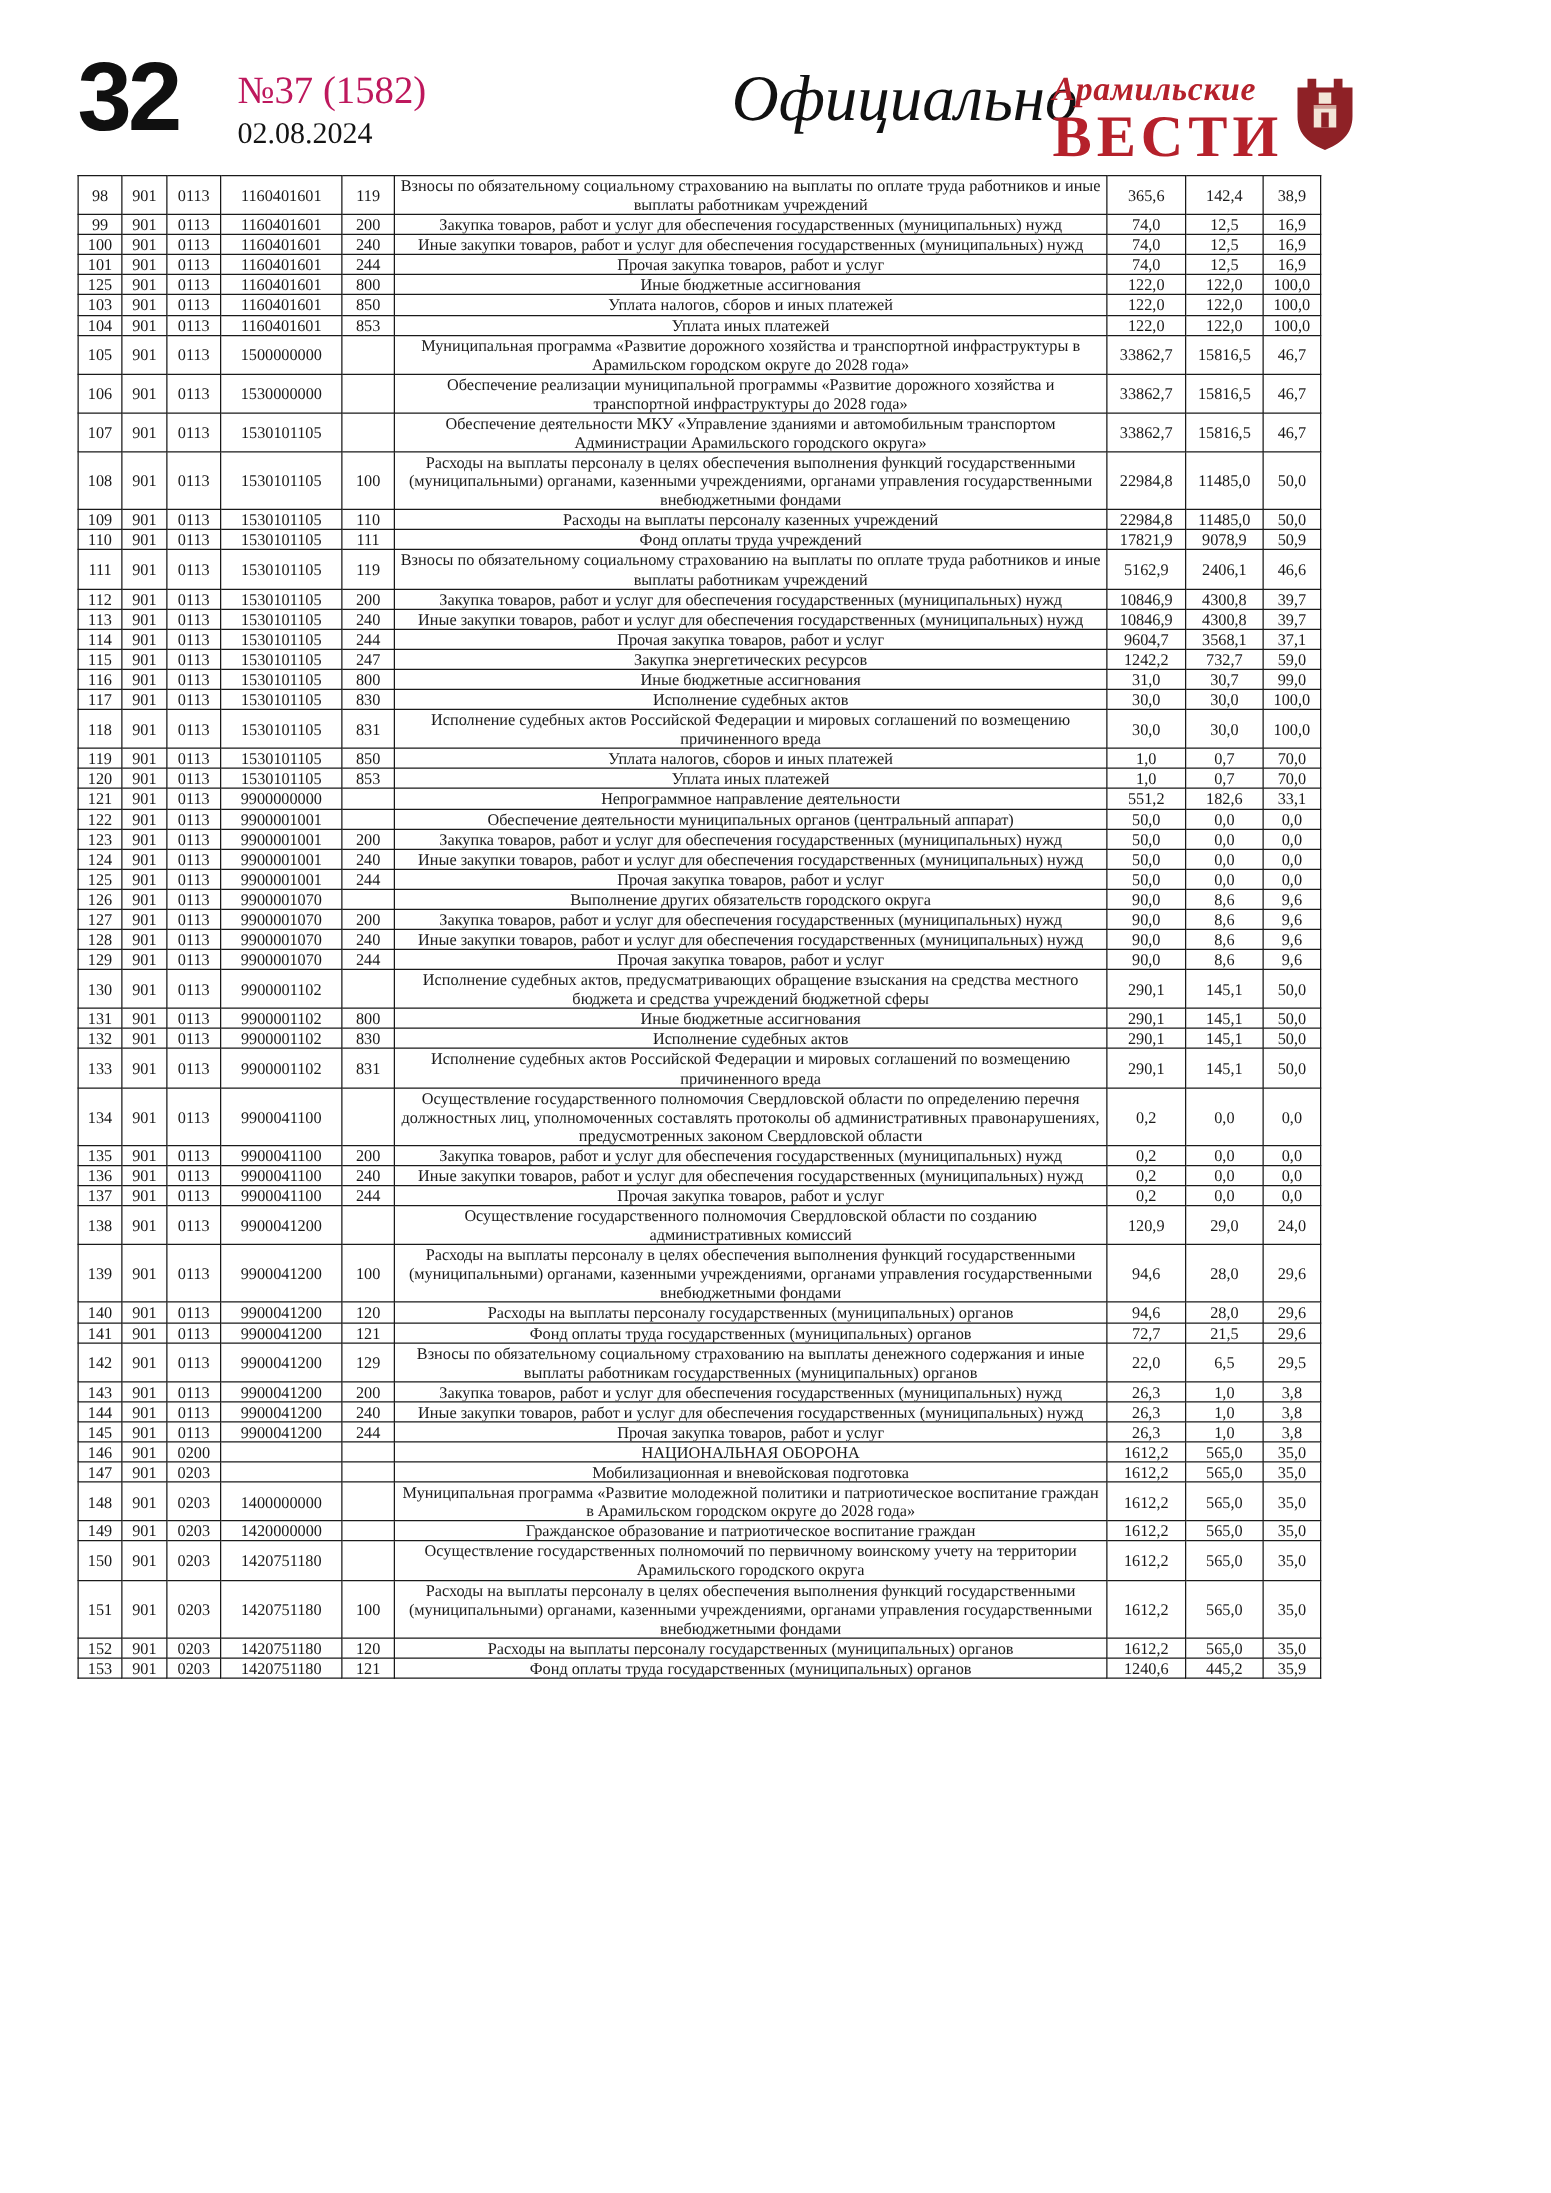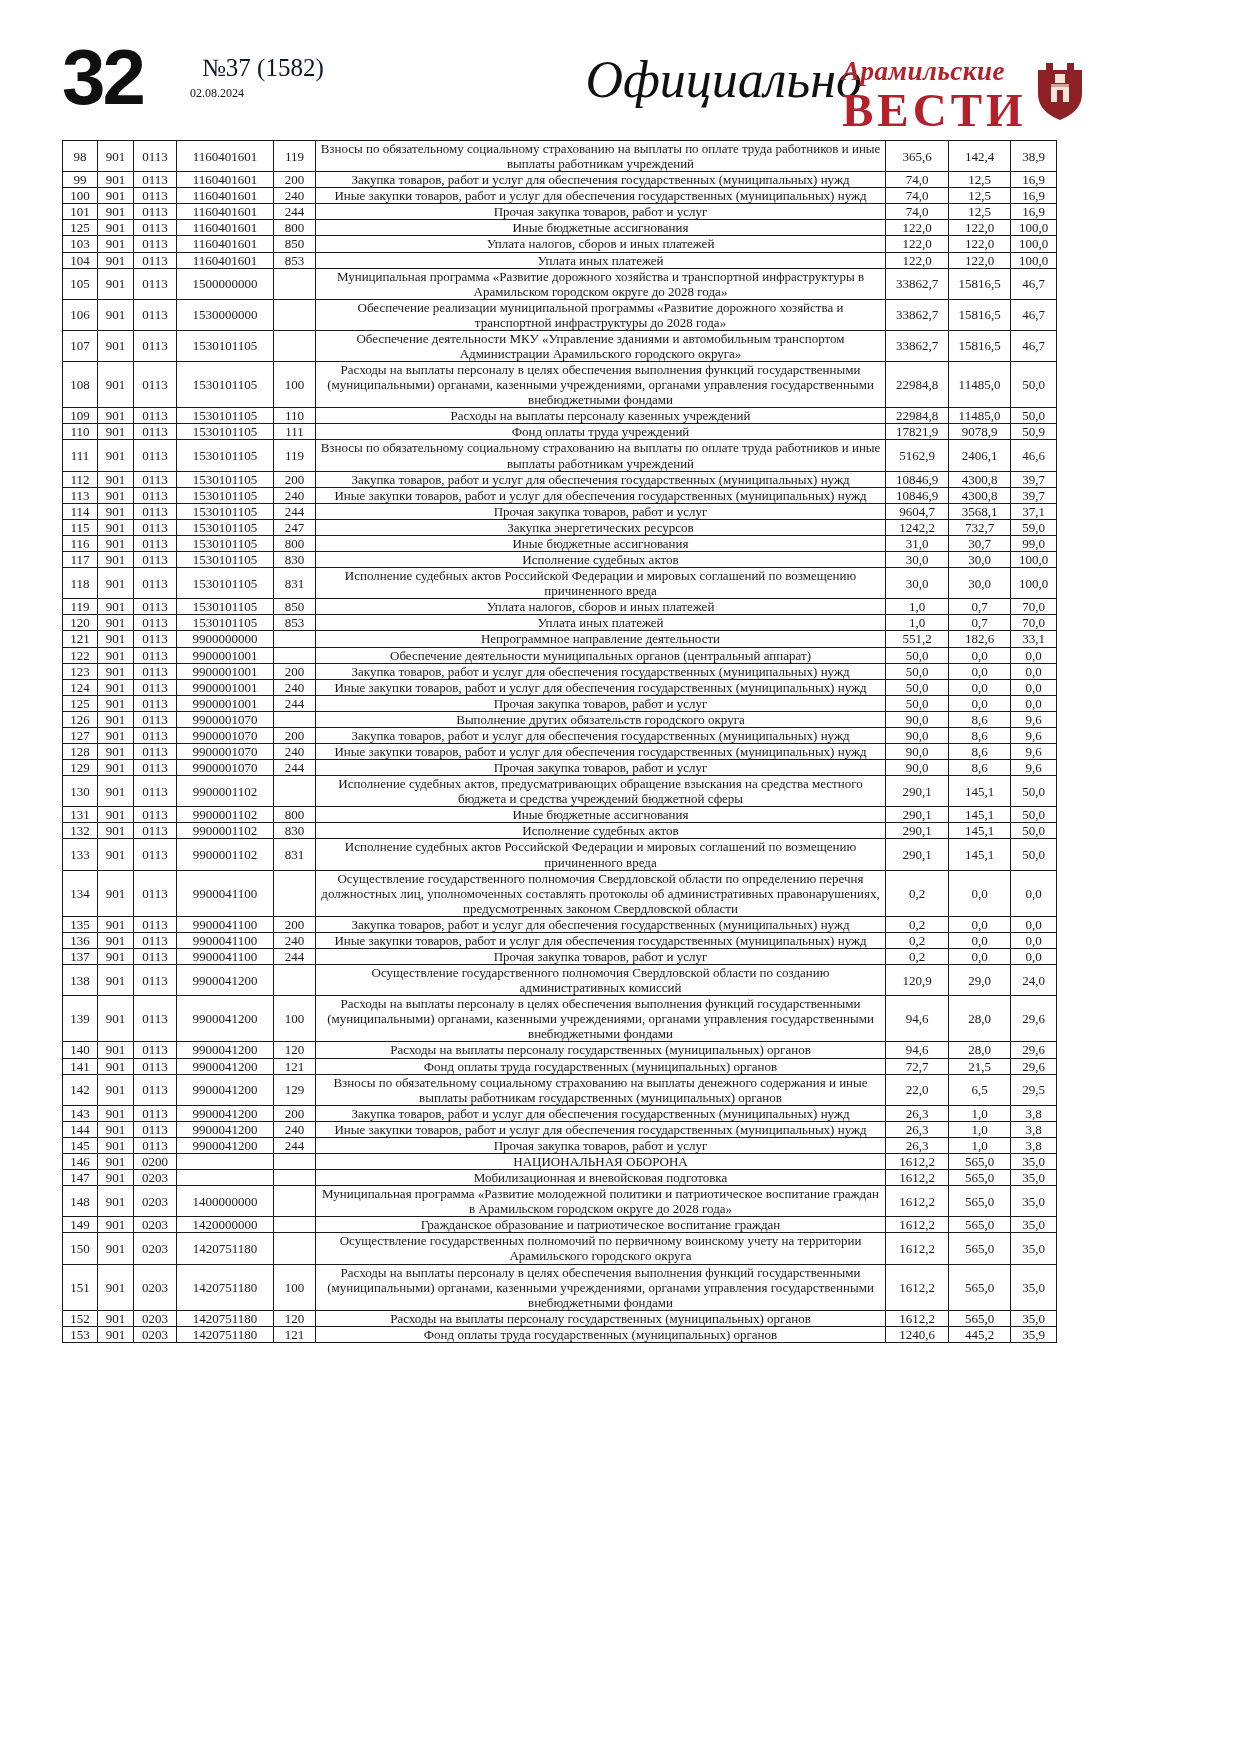--- a/index.html
+++ b/index.html
@@ -11,22 +11,22 @@
   .page { position:absolute; inset:0; background:#fff; }
 
   
   .header { position:absolute; top:40px; left:62px; width:1000px; height:92px; }
   .page-number {
     position:absolute; left:0; top:-8px;
     font-family:"Liberation Sans", sans-serif; font-weight:bold;
     font-size:78px; letter-spacing:-3px; color:#101010;
   }
   .issue-block { position:absolute; left:128px; top:14px; }
-  .issue-number { font-size:25px; color:#0f172a;margin-left:12px; }
-  .issue-date { font-size:12px; color:#141414; margin-top:4px; }
+  .issue-number { font-size:31px; color:#be185d; }
+  .issue-date { font-size:24px; color:#141414; margin-top:4px; }
   .section-title {
     position:absolute; left:370px; top:10px; width:430px; text-align:right;
     font-family:"Liberation Serif", serif; font-style:italic; font-weight:normal;
     font-size:52px; color:#111;
   }
   .brand { position:absolute; left:780px; top:18px; width:300px; display:flex; align-items:flex-start; }
   .brand-text { display:flex; flex-direction:column; align-items:flex-start; }
   .brand-top {
     font-family:"Liberation Serif", serif; font-style:italic; font-weight:bold;
     font-size:27px; line-height:1.0; letter-spacing:0.5px;

